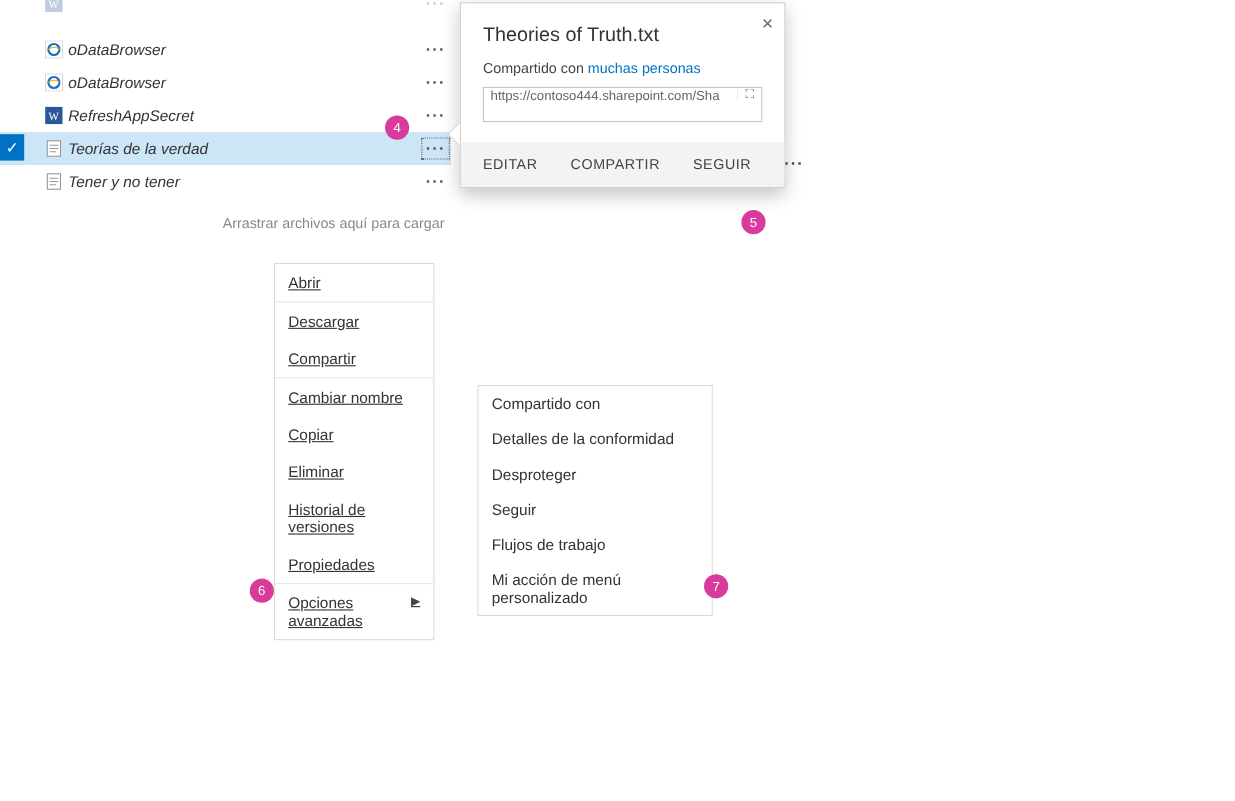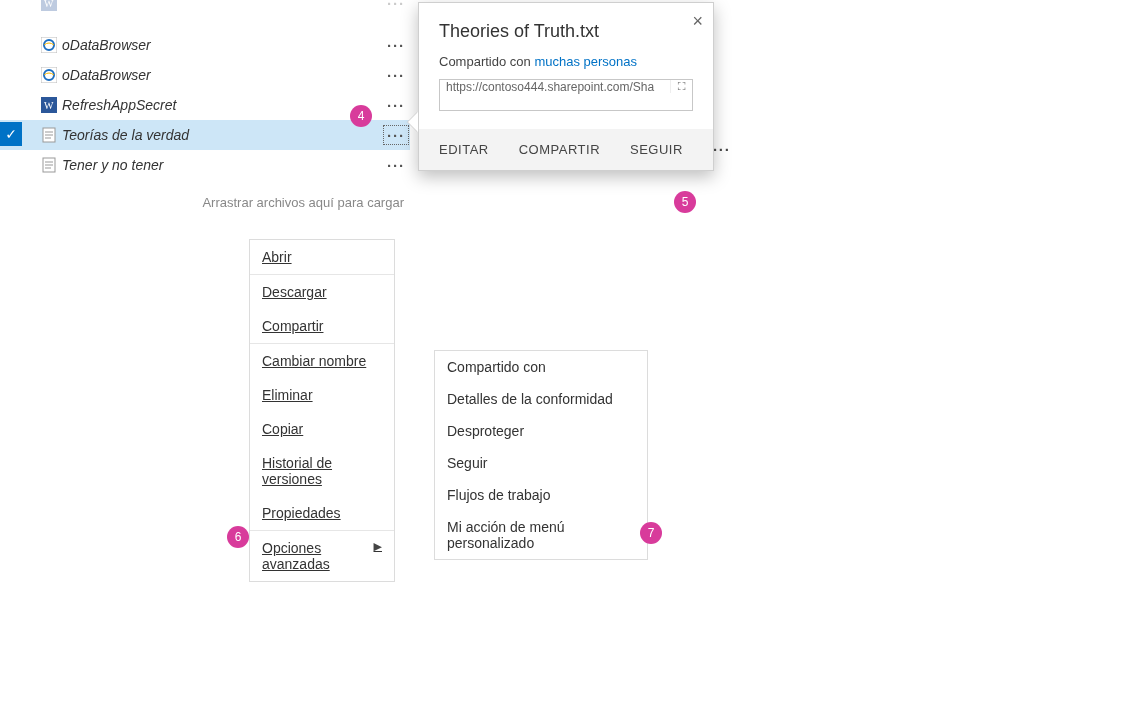--- a/index.html
+++ b/index.html
@@ -211,22 +211,22 @@
   </div>
 </div>
 
 <div class="menu1">
   <div class="item">Abrir</div>
   <div class="sep"></div>
   <div class="item">Descargar</div>
   <div class="item">Compartir</div>
   <div class="sep"></div>
   <div class="item">Cambiar nombre</div>
+  <div class="item">Copiar</div>
   <div class="item">Eliminar</div>
-  <div class="item">Copiar</div>
   <div class="item">Historial de versiones</div>
   <div class="item">Propiedades</div>
   <div class="sep"></div>
   <div class="item sub">
     <span>Opciones avanzadas</span>
       <span class="arrow">▶</span>
   </div>
 </div>
 
 <div class="menu2">

